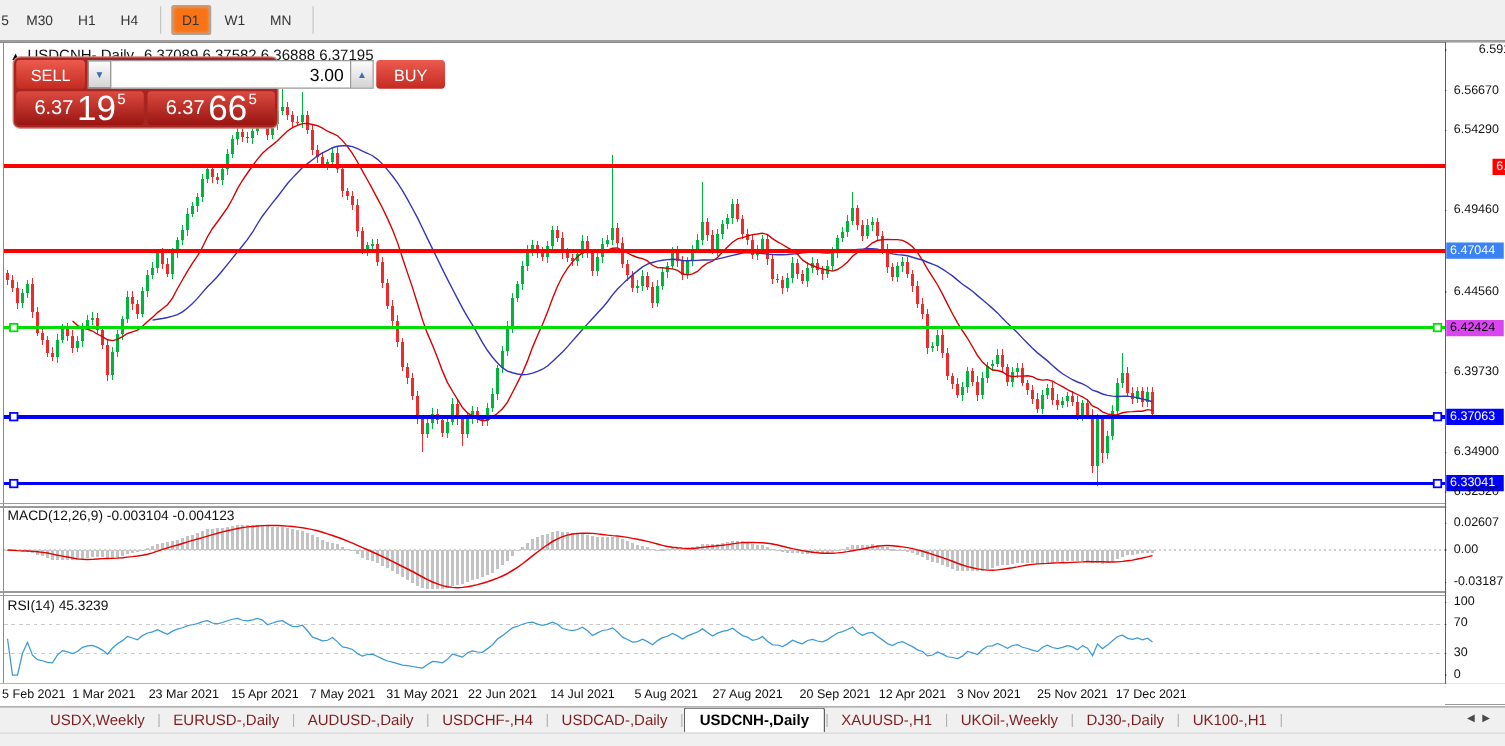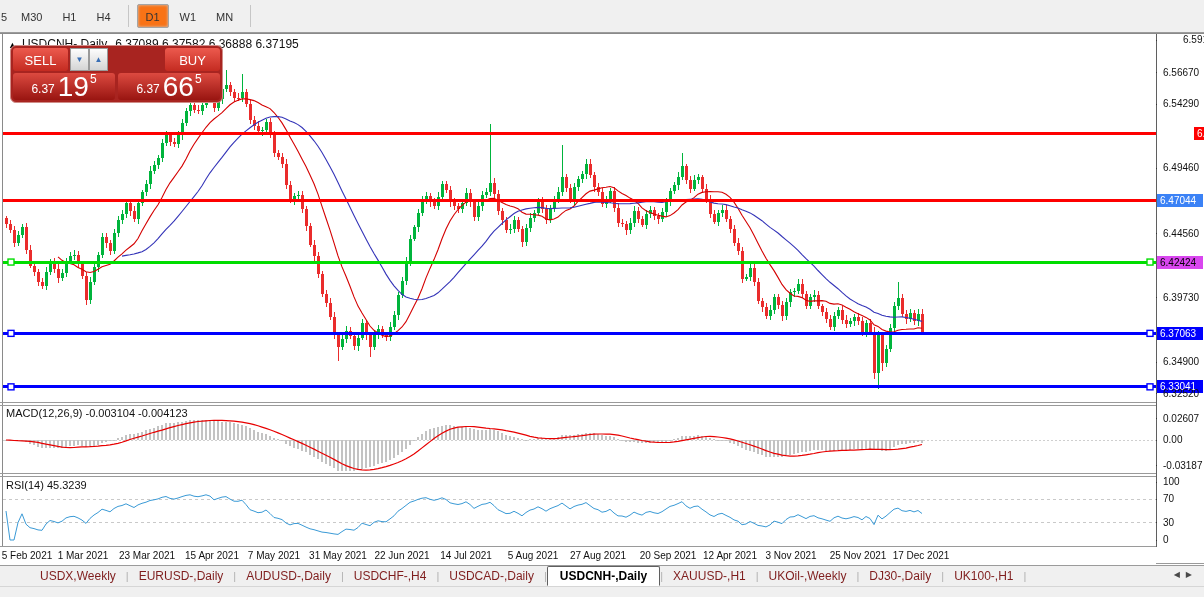--- a/index.html
+++ b/index.html
@@ -28,21 +28,21 @@
   .btn-trade{flex:0 0 55px;background:linear-gradient(#ec5a4e,#c42b21);color:#fff;font-size:13px;
              text-align:center;line-height:25px;border:none;border-radius:3px;font-family:"Liberation Sans",sans-serif;padding:0;}
   .spin{flex:1;display:flex;}
   .spin-btn{width:19px;background:linear-gradient(#fdfdfd,#d4d4d4);border:1px solid #9a9a9a;
             color:#3a6fb5;font-size:8px;line-height:22px;text-align:center;padding:0;}
   .vol{flex:1;min-width:0;background:#fff;border:1px solid #9a9a9a;border-left:none;border-right:none;
        font-size:14px;text-align:right;padding:0 5px;color:#000;font-family:"Liberation Sans",sans-serif;}
   .w-prices{display:flex;gap:3px;margin-top:2px;height:27px;}
   .pcell{flex:1;background:linear-gradient(#dc4a40,#991511);border-radius:3px;color:#fff;
          display:flex;align-items:flex-end;justify-content:center;padding-bottom:1px;}
-  .p-small{font-size:12px;margin-right:3px;margin-bottom:3px;}
+  .p-small{font-size:16px;margin-right:3px;margin-bottom:3px;}
   .p-big{font-size:28px;line-height:25px;}
   .p-sup{font-size:12px;margin-bottom:13px;margin-left:1px;}
 
   
   #price-axis{position:absolute;left:1157px;top:34px;width:47px;height:513px;background:#fff;z-index:3;}
   .ptick{position:absolute;left:6px;font-size:10px;color:#111;white-space:nowrap;}
   .pbadge{position:absolute;left:0;width:46px;height:13px;font-size:10px;line-height:13px;
           padding-left:3px;box-sizing:border-box;white-space:nowrap;}
   #date-axis{position:absolute;left:0;top:547px;width:1156px;height:17px;background:#fff;z-index:3;}
   .dlabel{position:absolute;top:3px;transform:translateX(-50%);font-size:10px;color:#111;white-space:nowrap;}
@@ -830,20 +830,21 @@
 
   <div id="chart-title">
     <span class="tri">▲</span><span>USDCNH-,Daily</span><span class="ohlc">6.37089 6.37582 6.36888 6.37195</span>
   </div>
 
   <div id="widget">
     <div class="w-top">
       <button class="btn-trade">SELL</button>
       <div class="spin">
         <button class="spin-btn">▼</button>
+        <input class="vol" value="3.00" style="">
         <button class="spin-btn">▲</button>
       </div>
       <button class="btn-trade">BUY</button>
     </div>
     <div class="w-prices">
       <div class="pcell">
         <span class="p-small">6.37</span>
         <span class="p-big">19</span>
         <span class="p-sup">5</span>
       </div>

